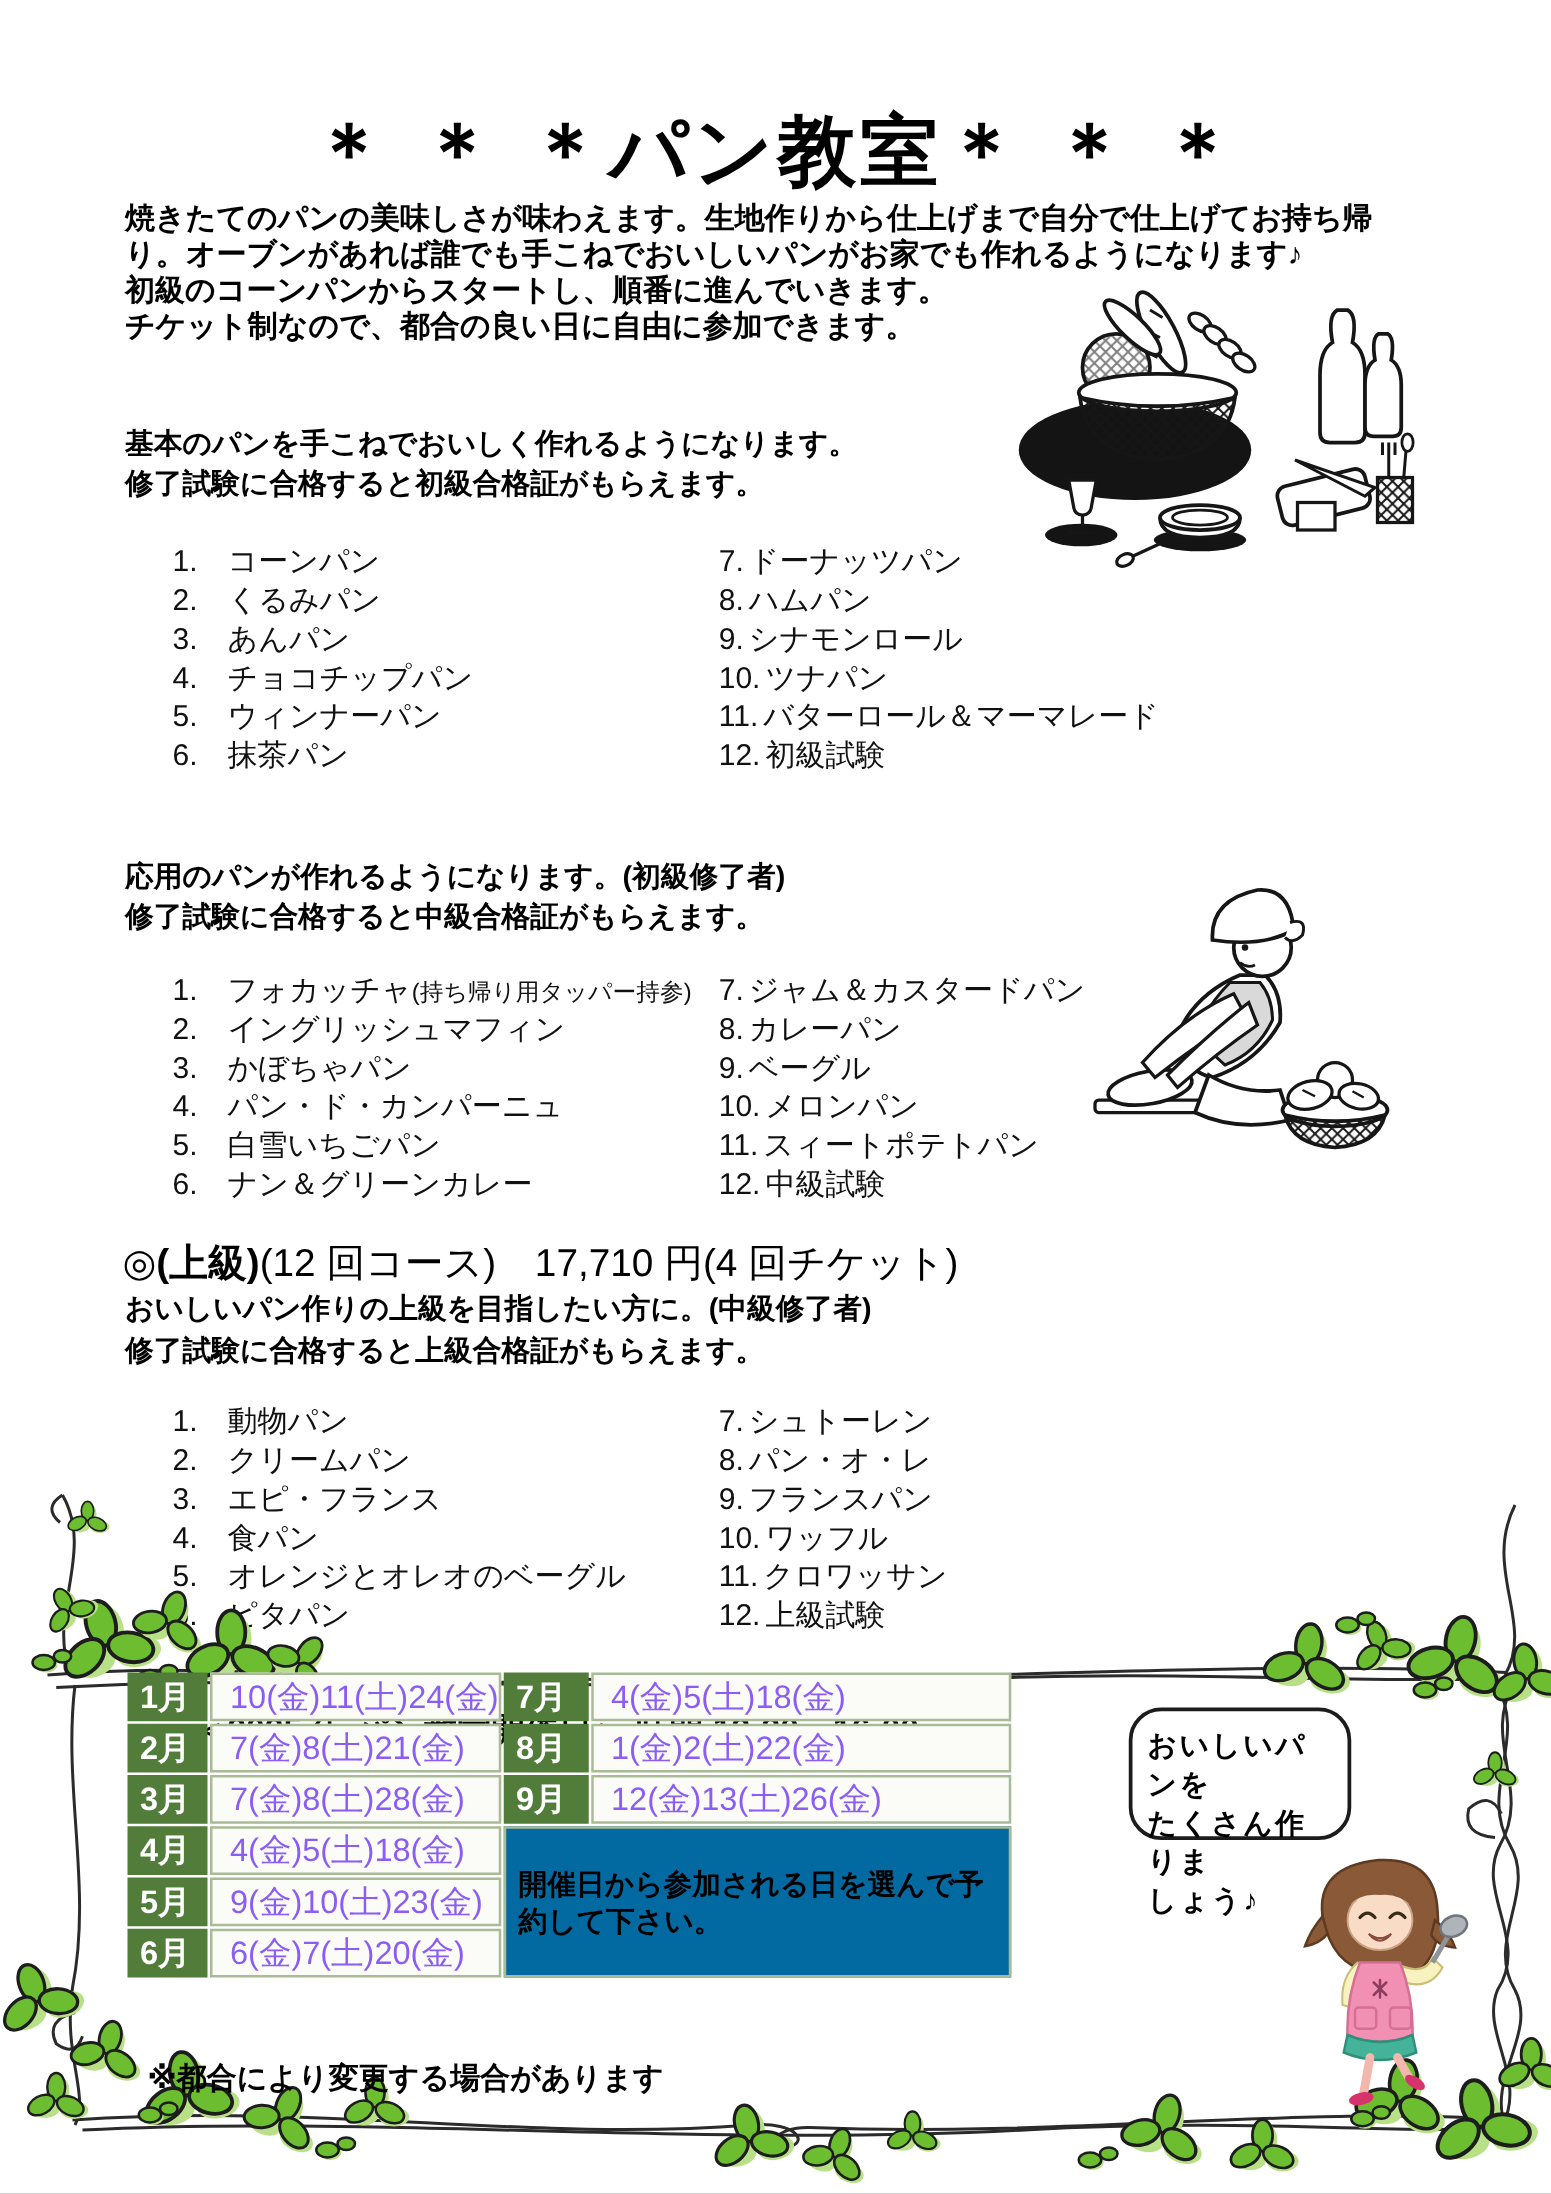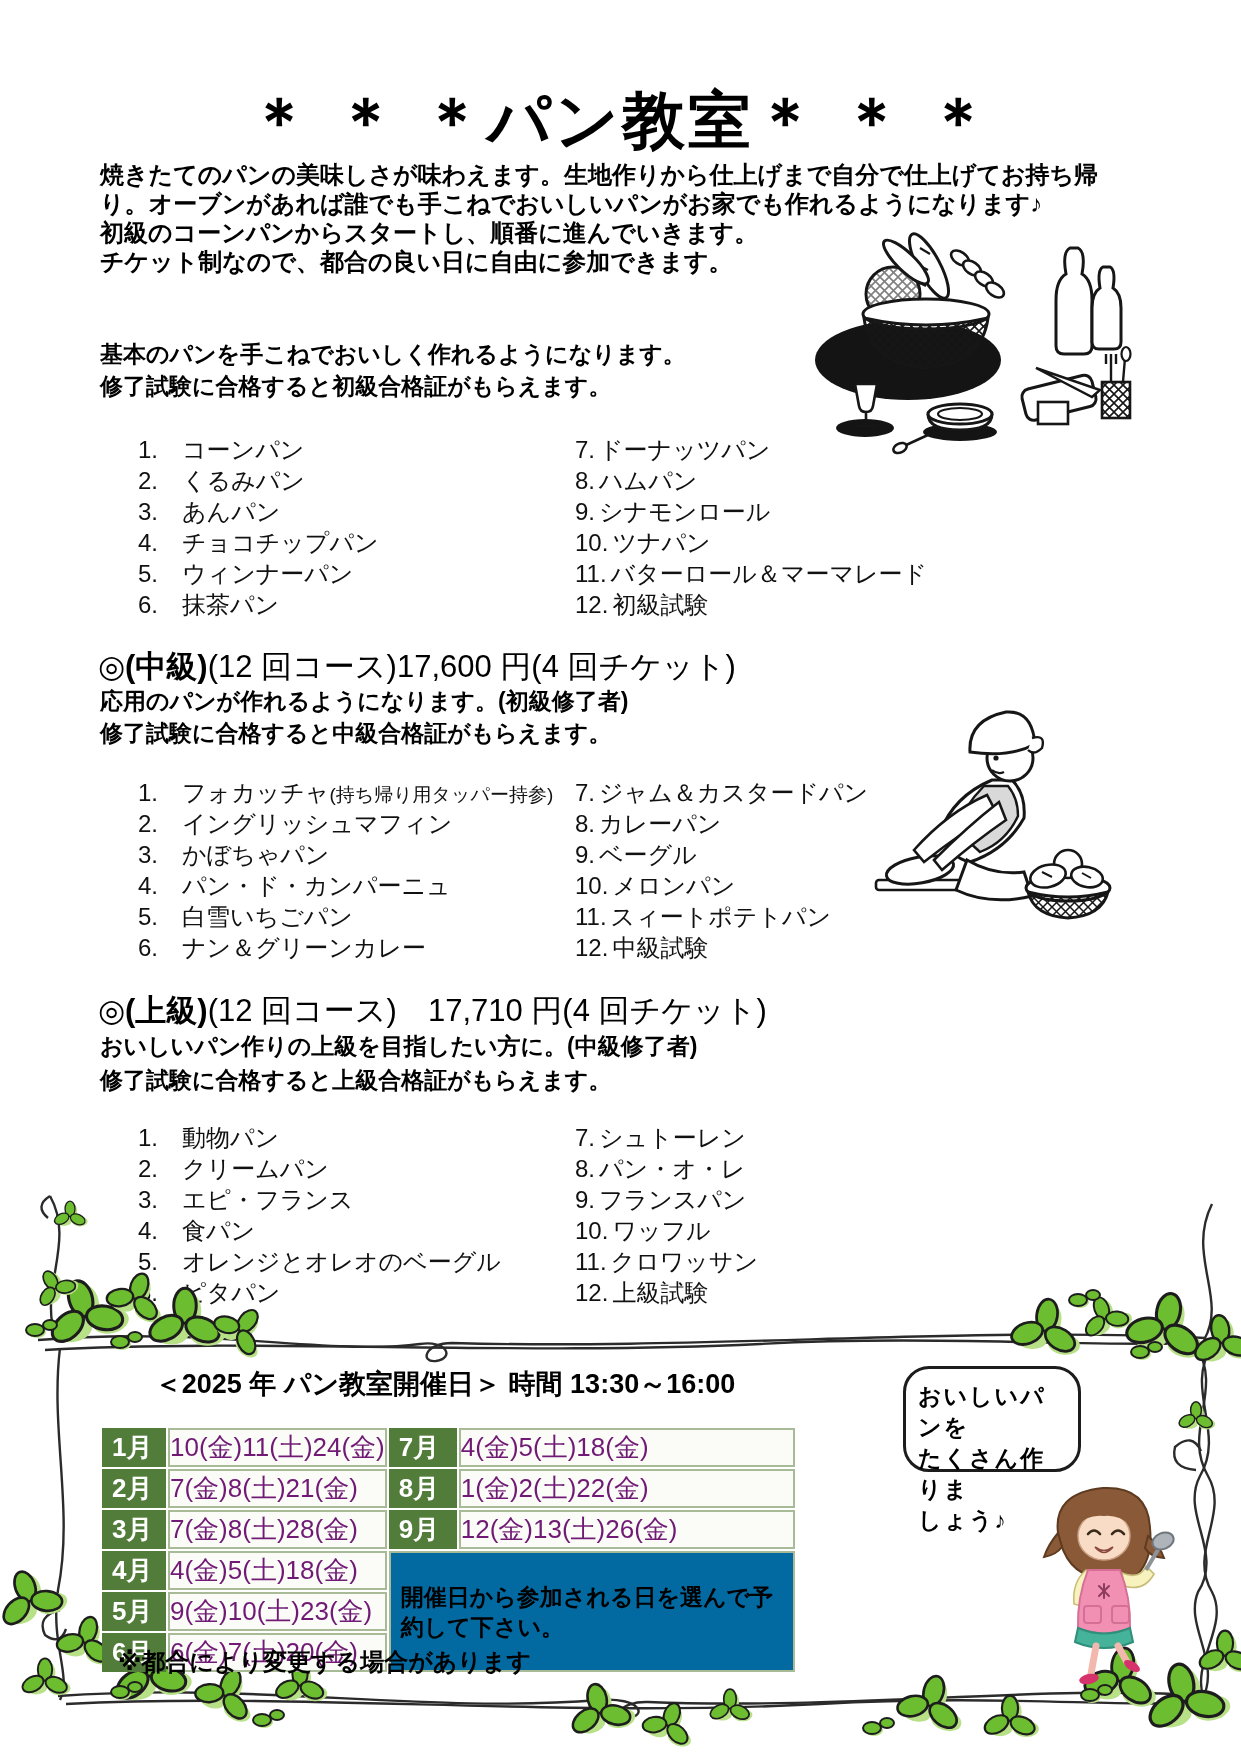--- a/index.html
+++ b/index.html
@@ -16,26 +16,26 @@
   .course-desc{position:absolute;left:100px;margin:0;font-size:23px;font-weight:bold;white-space:nowrap;}
   .list{position:absolute;}
   .list-left{left:128px;}
   .list-right{left:575px;}
   .li{height:31px;line-height:31px;font-size:24px;color:#111;white-space:nowrap;}
   .num{display:inline-block;width:30px;text-align:right;margin-right:24px;}
   .num-r{display:inline-block;margin-right:4px;}
   .txt-sm{font-size:19px;}
   .sched-title{position:absolute;left:100px;top:1366px;width:690px;margin:0;text-align:center;
                font-size:27px;font-weight:bold;white-space:nowrap;}
-  .sched-table{position:absolute;left:100px;top:1426px;border-collapse:separate;border-spacing:2px;}
+  .sched-table{position:absolute;left:100px;top:1336px;border-collapse:separate;border-spacing:2px;}
   .sched-table td{height:35px;box-sizing:border-box;padding:0;}
   td.mon{width:64px;background:#527c3a;color:#fff;font-weight:bold;font-size:26px;padding-left:10px;}
   td.mon2{width:68px;}
   td.dates{width:208px;background:#fbfcf8;border:2px solid #a9bb96;font-size:26px;
-           color:#701a75;font-weight:500;}
+           padding-left:14px;color:#8b5cf6;font-weight:500;}
   td.dates2{width:336px;}
   td.note{background:#0369a1;border:2px solid #a9bb96;font-size:23px;font-weight:bold;
           padding:6px 10px;vertical-align:middle;line-height:30px;}
   .footnote{position:absolute;left:118px;top:1646px;margin:0;font-size:24px;font-weight:600;}
   .bubble{position:absolute;left:903px;top:1366px;width:178px;height:106px;background:#fff;
           border:3px solid #1c1c1c;border-radius:26px;box-sizing:border-box;padding:12px 12px;
           font-size:23px;font-weight:bold;line-height:31px;letter-spacing:2px;}
   svg{display:block;}
 </style>
 </head>
@@ -64,21 +64,20 @@
   </div>
   <div class="list list-right" style="top:434px">
     <div class="li"><span class="num-r">7.</span><span>ドーナッツパン</span></div>
     <div class="li"><span class="num-r">8.</span><span>ハムパン</span></div>
     <div class="li"><span class="num-r">9.</span><span>シナモンロール</span></div>
     <div class="li"><span class="num-r">10.</span><span>ツナパン</span></div>
     <div class="li"><span class="num-r">11.</span><span>バターロール＆マーマレード</span></div>
     <div class="li"><span class="num-r">12.</span><span>初級試験</span></div>
   </div>
 
-  <h2 class="course-heading" style="top:646px"><span class="ch-label">◎(中級)</span><span class="ch-rest">(12 回コース)17,600 円(4 回チケット)</span></h2>
   <p class="course-desc" style="top:686px">応用のパンが作れるようになります。(初級修了者)</p>
   <p class="course-desc" style="top:718px">修了試験に合格すると中級合格証がもらえます。</p>
   <div class="list list-left" style="top:777px">
     <div class="li"><span class="num">1.</span><span>フォカッチャ</span><span class="txt-sm">(持ち帰り用タッパー持参)</span></div>
     <div class="li"><span class="num">2.</span><span>イングリッシュマフィン</span></div>
     <div class="li"><span class="num">3.</span><span>かぼちゃパン</span></div>
     <div class="li"><span class="num">4.</span><span>パン・ド・カンパーニュ</span></div>
     <div class="li"><span class="num">5.</span><span>白雪いちごパン</span></div>
     <div class="li"><span class="num">6.</span><span>ナン＆グリーンカレー</span></div>
   </div>

